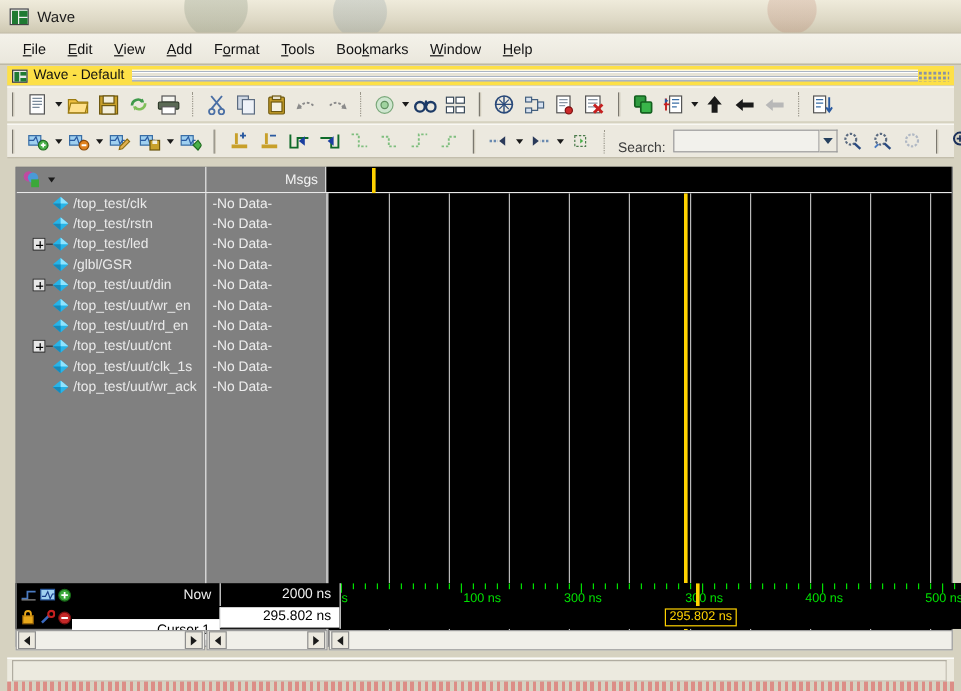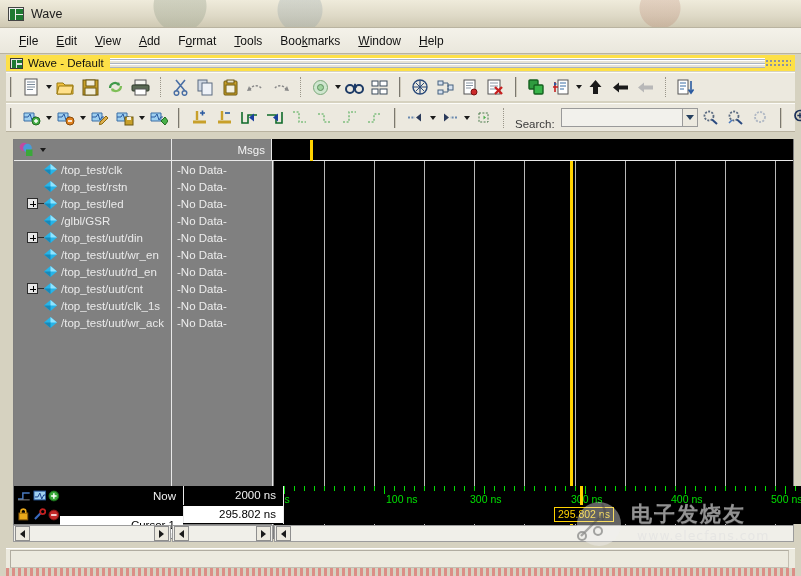--- a/index.html
+++ b/index.html
@@ -970,25 +970,14 @@
       <div class="sbtrack"></div>
     </div>
   </div>
 
   <div class="statusbar">
     <div class="status-cell c2"></div>
   </div>
 
   <div class="redbar"></div>
 
-  <div class="watermark">
-    <svg class="wm-logo" viewBox="0 0 56 50">
-      <circle cx="28" cy="26" r="22" fill="rgba(240,240,240,.55)"></circle>
-      <path d="M10 38 L30 18" stroke="rgba(110,110,110,.75)" stroke-width="2.4" fill="none"></path>
-      <circle cx="11" cy="38" r="4" fill="none" stroke="rgba(110,110,110,.8)" stroke-width="2"></circle>
-      <circle cx="27" cy="33" r="4" fill="none" stroke="rgba(110,110,110,.8)" stroke-width="2"></circle>
-      <path d="M31 6 q6 10 0 16" stroke="rgba(110,110,110,.8)" stroke-width="2.4" fill="none"></path>
-    </svg>
-    <div class="wm-cn">电子发烧友</div>
-    <div class="wm-url">www.elecfans.com</div>
-  </div>
 
 </div>
 
 </body></html>

